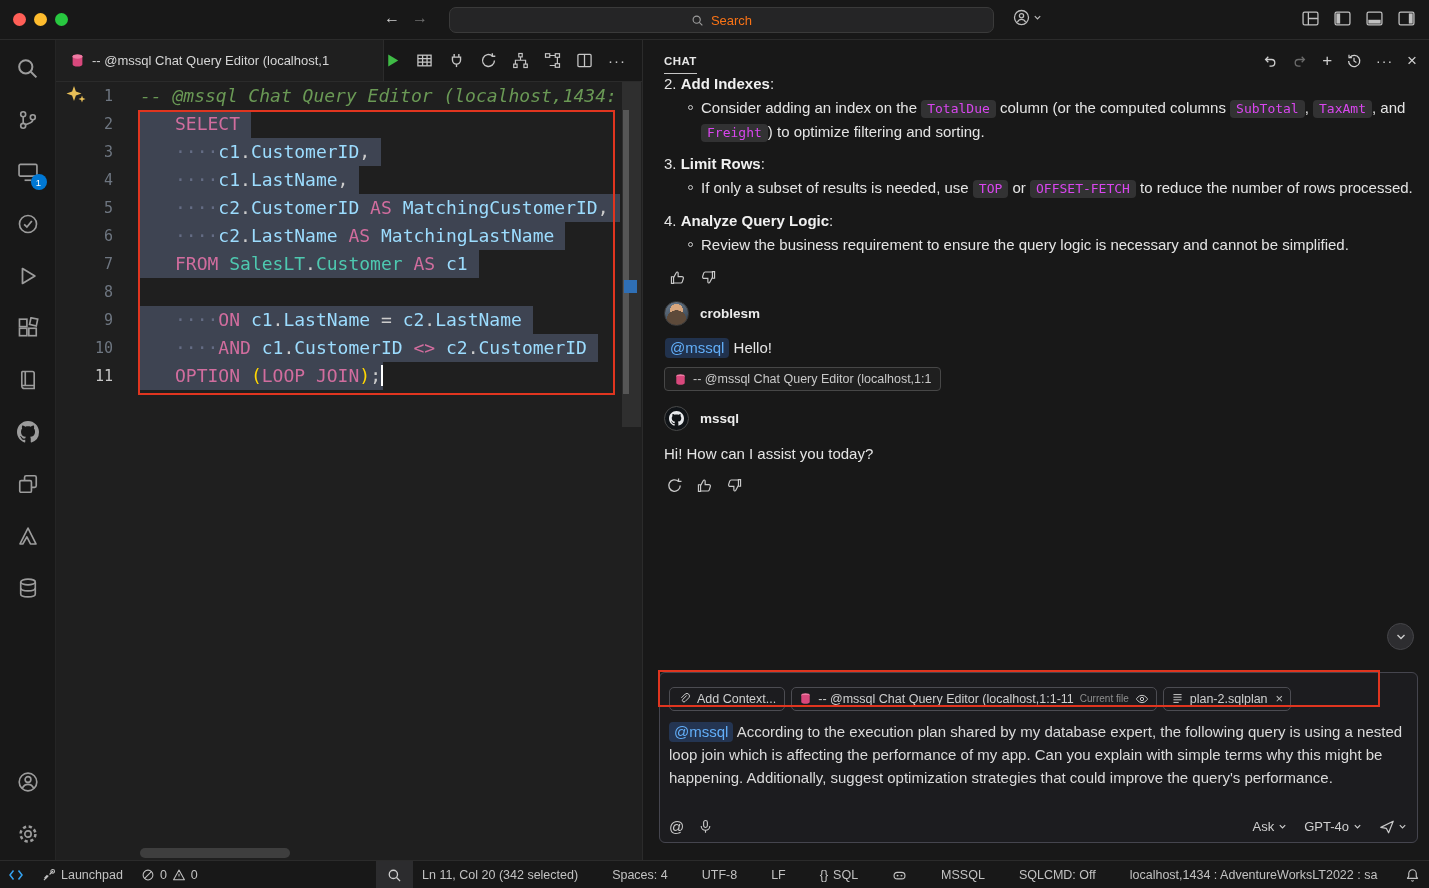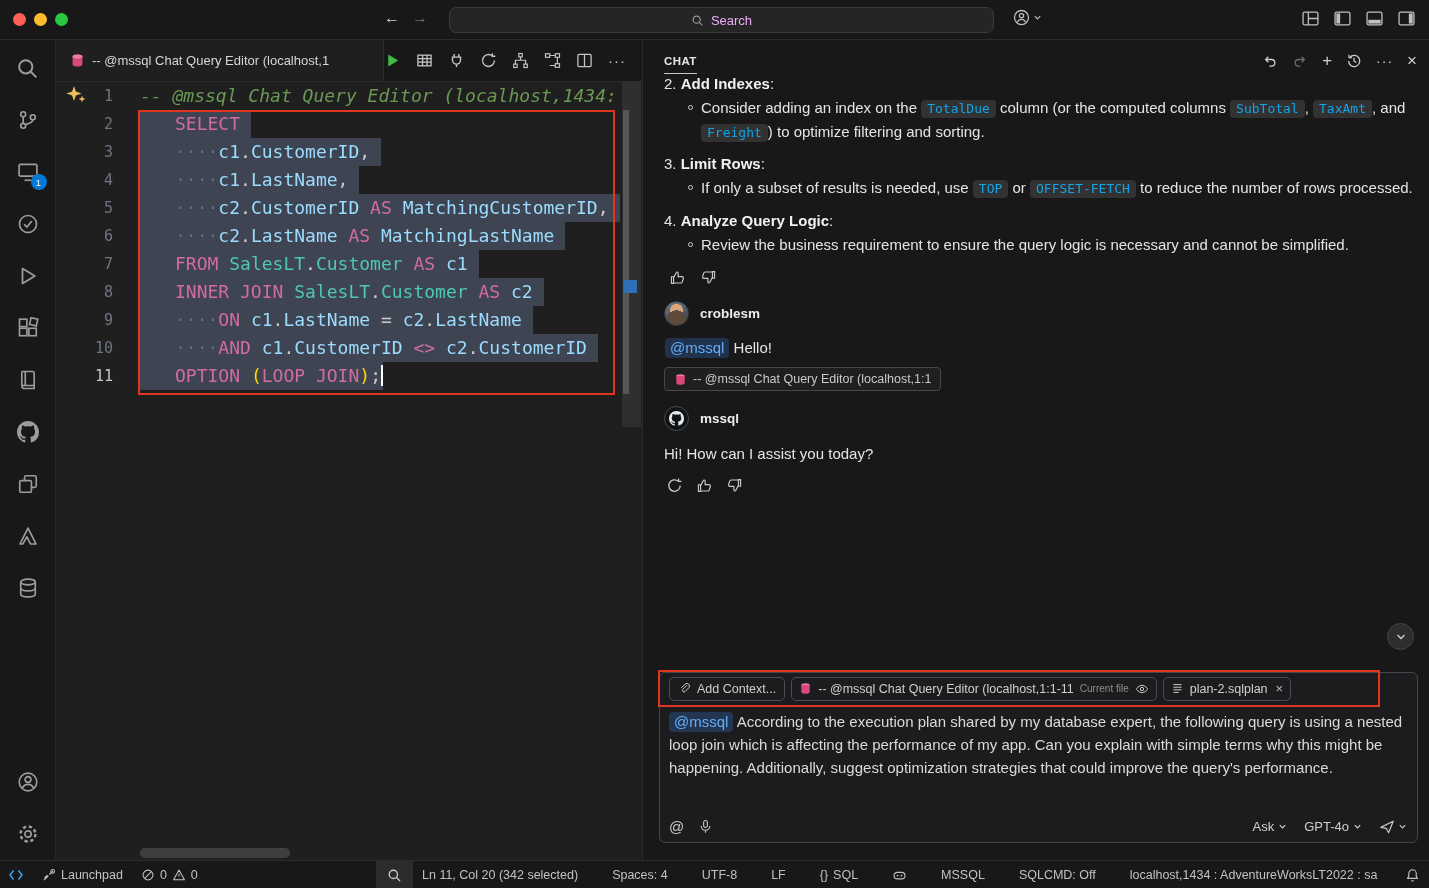--- a/index.html
+++ b/index.html
@@ -10,21 +10,21 @@
     position:relative; overflow:hidden; font-size:13px;
   }
   svg { display:block; }
 
   
   .titlebar { position:absolute; top:0; left:0; right:0; height:40px; background:#181818; border-bottom:1px solid #2b2b2b; }
   .traffic { position:absolute; top:13px; left:13px; display:flex; gap:8px; }
   .traffic span { width:13px; height:13px; border-radius:50%; display:block; }
   .nav-arrows { position:absolute; top:9px; left:384px; display:flex; gap:12px; font-size:16px; color:#cfcfcf; }
   .nav-arrows .fwd { color:#6f6f6f; }
-  .searchbox { position:absolute; left:449px; top:7px; width:545px; height:26px; background:#252526; border:1px solid #3a3a3a; border-radius:7px; display:flex; align-items:center; justify-content:center; gap:7px; color:#f0abfc; font-size:13px; }
+  .searchbox { position:absolute; left:449px; top:7px; width:545px; height:26px; background:#252526; border:1px solid #3a3a3a; border-radius:7px; display:flex; align-items:center; justify-content:center; gap:7px; color:#f97316; font-size:13px; }
   .account { position:absolute; left:1013px; top:9px; display:flex; align-items:center; gap:3px; color:#bdbdbd; }
   .tb-right { position:absolute; right:14px; top:11px; display:flex; gap:15px; align-items:center; color:#c0c0c0; }
 
   
   .activitybar { position:absolute; left:0; top:40px; bottom:28px; width:56px; background:#181818; border-right:1px solid #252525; display:flex; flex-direction:column; align-items:center; }
   .ab-item { width:56px; height:52px; display:grid; place-items:center; position:relative; color:#9c9c9c; cursor:pointer; }
   .ab-item:first-child { margin-top:2px; }
   .ab-badge { position:absolute; right:9px; bottom:8px; min-width:16px; height:16px; background:#0078d4; color:#fff; border-radius:9px; font-size:9.5px; display:grid; place-items:center; padding:0 3px; }
   .ab-bottom { margin-top:auto; }
 
@@ -68,42 +68,42 @@
   .ch-actions .txt { font-size:17px; line-height:16px; }
   .ch-actions .more { font-size:14px; letter-spacing:1px; }
 
   .chat-body { position:absolute; left:21px; right:14px; top:33px; height:585px; overflow:hidden; font-size:15px; color:#e4e4e4; }
   .md-h { line-height:22px; }
   .md-h strong { color:#f0f0f0; }
   .md-item { margin-bottom:9px; }
   .md-li { display:flex; line-height:22.5px; margin-top:2px; }
   .md-marker { flex:none; width:5px; height:5px; border:1px solid #cdcdcd; border-radius:50%; margin:8px 8px 0 24px; }
   .md-litext { flex:1; }
-  .chip { background:#323233; border-radius:4px; padding:1px 6px 2px; font-family:"DejaVu Sans Mono", monospace; font-size:13px; color:#0ea5e9; white-space:nowrap; }
+  .chip { background:#323233; border-radius:4px; padding:1px 6px 2px; font-family:"DejaVu Sans Mono", monospace; font-size:13px; color:#d946ef; white-space:nowrap; }
   .mention { background:rgba(56,117,214,0.28); border-radius:4px; padding:1px 5px 2px; color:#62aef8; }
   .fb-row { display:flex; gap:14px; margin:13px 0 0 5px; color:#c9c9c9; }
 
   .msg-head { display:flex; align-items:center; gap:11px; margin-top:15px; }
   .msg-name { font-size:13.5px; font-weight:bold; color:#ececec; }
   .avatar-user { width:25px; height:25px; border-radius:50%; flex:none;
      background:
        radial-gradient(circle at 50% 80%, #5d4a3a 0 46%, transparent 47%),
        radial-gradient(circle at 50% 36%, #d9a77e 0 34%, transparent 35%),
        linear-gradient(160deg,#6b7b8c,#2e3b49);
      border:1px solid #3a3a3a; }
   .avatar-bot { width:25px; height:25px; border-radius:50%; background:#101418; border:1px solid #4a4a4a; display:grid; place-items:center; flex:none; }
   .msg-line { margin:13px 0 0 1px; }
   .attach-pill { display:inline-flex; align-items:center; gap:6px; margin-top:11px; height:24px; padding:0 9px; border:1px solid #474747; border-radius:4px; font-size:12.5px; color:#c9c9c9; background:#1f1f1f; }
   .bot-msg { margin-top:14px; }
   .act-row { display:flex; gap:13px; margin:15px 0 0 2px; color:#c9c9c9; }
 
   .scroll-down { position:absolute; left:744px; top:583px; width:27px; height:27px; border-radius:50%; background:#2d2d30; border:1px solid #454549; display:grid; place-items:center; color:#cccccc; }
 
   
-  .chat-input { position:absolute; left:16px; right:11px; top:632px; height:171px; background:#1c1c1f; border:1px solid #45454e; border-radius:6px; padding:3px 9px; }
+  .chat-input { position:absolute; left:16px; right:11px; top:632px; height:171px; background:#1c1c1f; border:1px solid #45454e; border-radius:6px; padding:13px 9px; }
   .ctx-row { display:flex; align-items:center; gap:6px; height:25px; }
   .ctx-btn { display:inline-flex; align-items:center; gap:6px; height:24px; padding:0 8px; border:1px solid #4c4c52; border-radius:5px; font-size:12.5px; color:#cfcfcf; background:transparent; }
   .ctx-pill { display:inline-flex; align-items:center; gap:6px; height:24px; padding:0 7px; border:1px solid #4c4c52; border-radius:5px; font-size:12.5px; color:#cfcfcf; white-space:nowrap; }
   .ctx-suffix { color:#8f8f8f; font-size:10px; }
   .ctx-close { font-size:13px; color:#bdbdbd; margin-left:2px; }
   .input-text { margin-top:9px; font-size:15px; line-height:23px; color:#dadada; max-width:748px; }
   .input-toolbar { position:absolute; left:9px; right:10px; bottom:7px; display:flex; align-items:center; gap:14px; color:#c9c9c9; }
   .it-at { font-size:15px; color:#c9c9c9; }
   .it-right { margin-left:auto; display:flex; align-items:center; gap:17px; }
   .dd { display:inline-flex; align-items:center; gap:4px; font-size:13px; color:#cfcfcf; }
@@ -311,21 +311,21 @@
       <path d="M19 12.5 19.9 15.1 22.5 16 19.9 16.9 19 19.5 18.1 16.9 15.5 16 18.1 15.1Z" fill="#e8bf58"></path>
     </svg>
     <div id="code-lines">
         <div class="line"><div class="ln">1</div><div class="code"><span class="tk-c">-- @mssql Chat Query Editor (localhost,1434:</span></div></div>
         <div class="line"><div class="ln">2</div><div class="code"><span class="sel nl"><span class="tk-k">SELECT</span></span></div></div>
         <div class="line"><div class="ln">3</div><div class="code"><span class="sel nl"><span class="tk-w">····</span><span class="tk-i">c1</span><span class="tk-p">.</span><span class="tk-i">CustomerID</span><span class="tk-p">,</span></span></div></div>
         <div class="line"><div class="ln">4</div><div class="code"><span class="sel nl"><span class="tk-w">····</span><span class="tk-i">c1</span><span class="tk-p">.</span><span class="tk-i">LastName</span><span class="tk-p">,</span></span></div></div>
         <div class="line"><div class="ln">5</div><div class="code"><span class="sel nl"><span class="tk-w">····</span><span class="tk-i">c2</span><span class="tk-p">.</span><span class="tk-i">CustomerID</span><span class="tk-p"> </span><span class="tk-k">AS</span><span class="tk-p"> </span><span class="tk-i">MatchingCustomerID</span><span class="tk-p">,</span></span></div></div>
         <div class="line"><div class="ln">6</div><div class="code"><span class="sel nl"><span class="tk-w">····</span><span class="tk-i">c2</span><span class="tk-p">.</span><span class="tk-i">LastName</span><span class="tk-p"> </span><span class="tk-k">AS</span><span class="tk-p"> </span><span class="tk-i">MatchingLastName</span></span></div></div>
         <div class="line"><div class="ln">7</div><div class="code"><span class="sel nl"><span class="tk-k">FROM</span><span class="tk-p"> </span><span class="tk-t">SalesLT</span><span class="tk-p">.</span><span class="tk-t">Customer</span><span class="tk-p"> </span><span class="tk-k">AS</span><span class="tk-p"> </span><span class="tk-i">c1</span></span></div></div>
-        <div class="line"><div class="ln">8</div><div class="code"><span class="sel nl"><span class="tk-k">INNER JOIN</span><span class="tk-p"> </span><span class="tk-t">SalesLT</span><span class="tk-p">.</span><span class="tk-t">Customer</span><span class="tk-p"> </span><span class="tk-k">AS</span><span class="tk-p"> </span><span class="tk-i">c2</span></span></div></div>
+        <div class="line"><div class="ln">8</div></div>
         <div class="line"><div class="ln">9</div><div class="code"><span class="sel nl"><span class="tk-w">····</span><span class="tk-k">ON</span><span class="tk-p"> </span><span class="tk-i">c1</span><span class="tk-p">.</span><span class="tk-i">LastName</span><span class="tk-p"> </span><span class="tk-p">=</span><span class="tk-p"> </span><span class="tk-i">c2</span><span class="tk-p">.</span><span class="tk-i">LastName</span></span></div></div>
         <div class="line"><div class="ln">10</div><div class="code"><span class="sel nl"><span class="tk-w">····</span><span class="tk-k">AND</span><span class="tk-p"> </span><span class="tk-i">c1</span><span class="tk-p">.</span><span class="tk-i">CustomerID</span><span class="tk-p"> </span><span class="tk-k">&lt;&gt;</span><span class="tk-p"> </span><span class="tk-i">c2</span><span class="tk-p">.</span><span class="tk-i">CustomerID</span></span></div></div>
         <div class="line"><div class="ln ln-active">11</div><div class="code"><span class="sel"><span class="tk-k">OPTION</span><span class="tk-p"> </span><span class="tk-b">(</span><span class="tk-k">LOOP</span><span class="tk-p"> </span><span class="tk-k">JOIN</span><span class="tk-b">)</span><span class="tk-p">;</span><span class="caret"></span></span></div></div>
       </div>
     <div class="ov-thumb"></div>
     <div class="ov-sel"></div>
     <div class="ov-blue"></div>
     <div class="h-scroll"></div>
   </div>
 </div>

